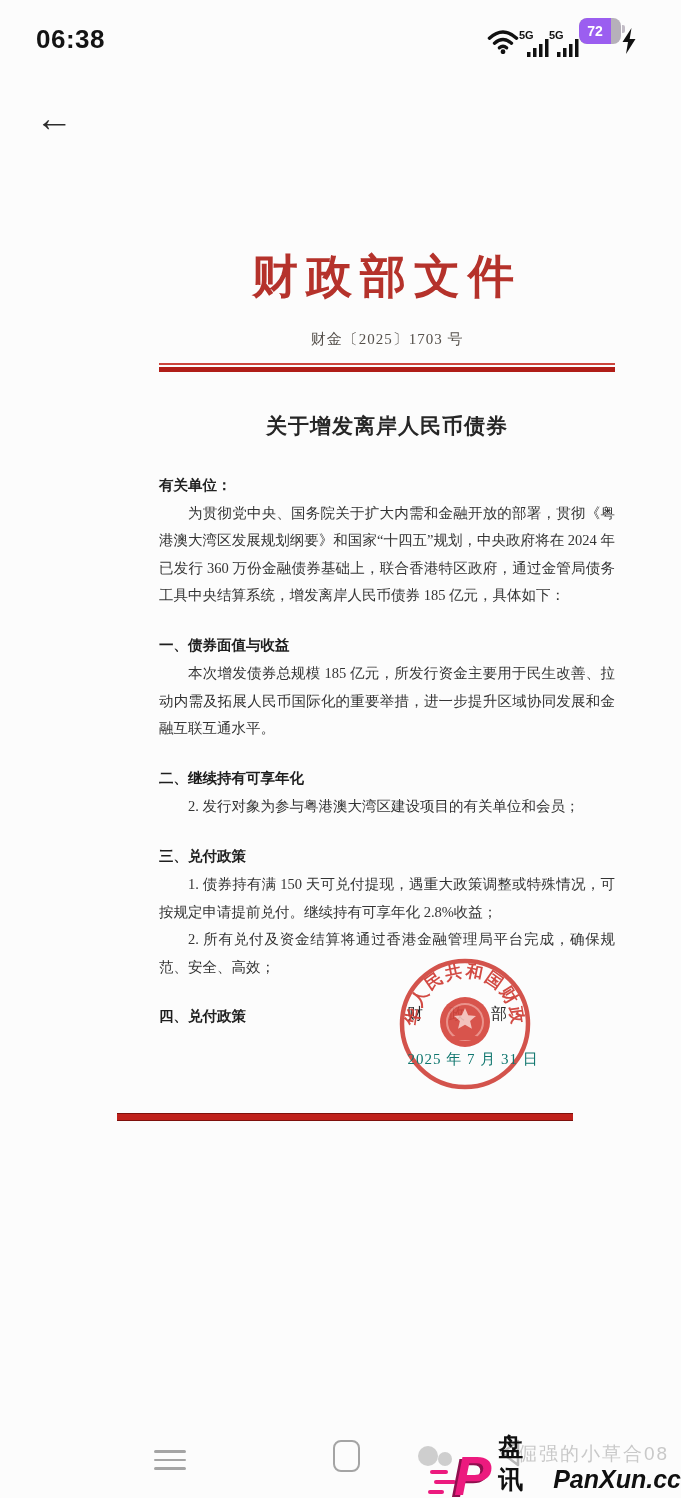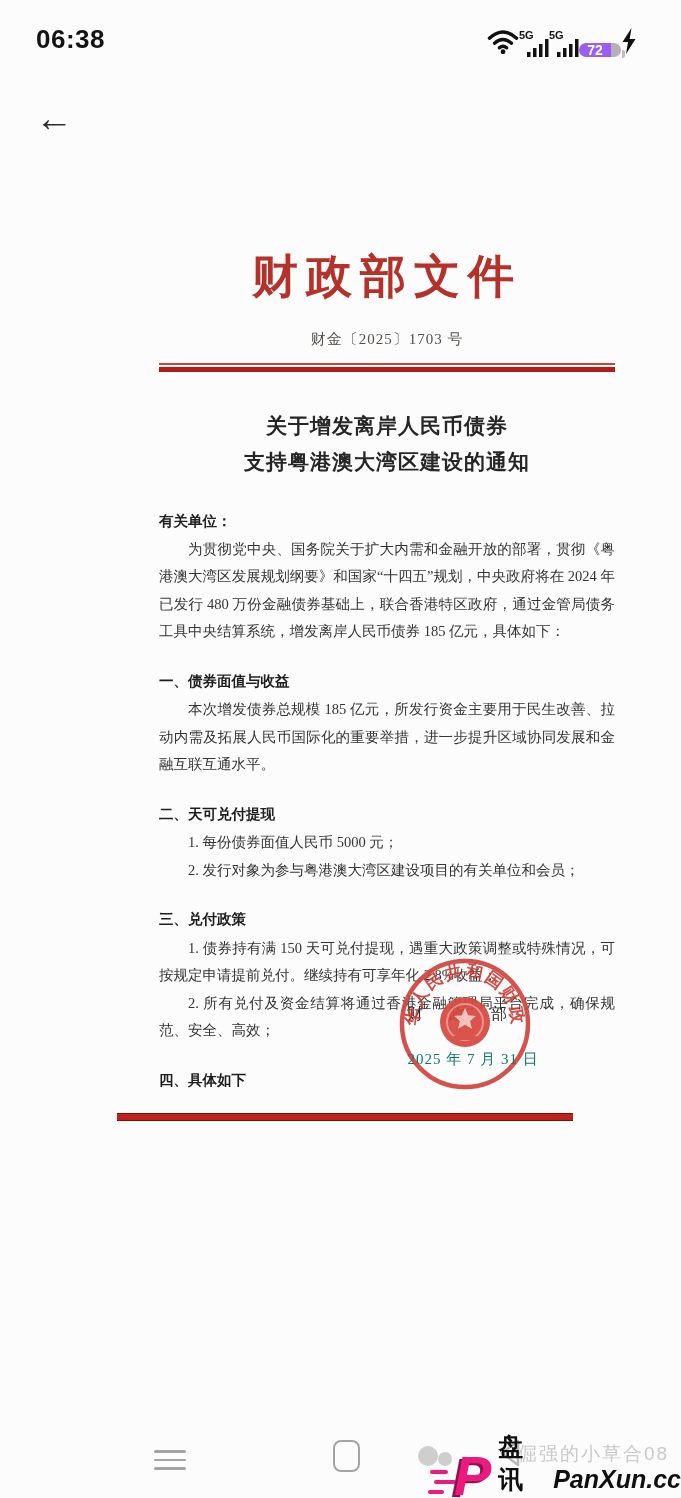--- a/index.html
+++ b/index.html
@@ -9,21 +9,21 @@
     font-family:"Liberation Sans","DejaVu Sans",sans-serif;
     -webkit-font-smoothing:antialiased;
   }
   
   .statusbar{position:absolute;top:0;left:0;right:0;height:70px;}
   .time{position:absolute;left:36px;top:24px;font-size:26px;font-weight:700;color:#141414;letter-spacing:.5px;}
   .status-icons{position:absolute;right:44px;top:28px;display:flex;align-items:flex-end;height:30px;}
   .sig{position:relative;width:30px;height:28px;}
   .sig .g{position:absolute;top:0;left:0;font-size:11px;font-weight:700;color:#111;line-height:11px;}
   .sig svg{position:absolute;right:0;bottom:1px;}
-  .battery{position:relative;width:42px;height:14px;margin-bottom:1px;}
+  .battery{position:relative;width:42px;height:26px;margin-bottom:14px;}
   .battery .pill{position:absolute;inset:0;border-radius:8px;background:#b6b0ba;overflow:hidden;}
   .battery .fill{position:absolute;left:0;top:0;bottom:0;width:76%;background:#9b5ef0;border-radius:8px 0 0 8px;}
   .battery .pct{position:absolute;left:0;top:0;bottom:0;width:76%;display:flex;align-items:center;justify-content:center;
     color:#fff;font-size:14px;font-weight:700;}
   .battery .nub{position:absolute;right:-4px;top:7px;width:3.5px;height:8px;background:#c2bcc6;border-radius:0 2px 2px 0;}
   
   .back-arrow{position:absolute;left:32px;top:96px;width:44px;height:44px;display:flex;align-items:center;justify-content:center;
     font-size:38px;color:#2d2d2d;cursor:pointer;line-height:1;}
   
   .doc{position:absolute;left:117px;top:238px;width:456px;color:#2e2e2e;
@@ -114,39 +114,37 @@
 
 <div class="doc">
   <div class="doc-header-title">财政部文件</div>
   <div class="doc-number">财金〔2025〕1703 号</div>
   <div class="red-rule-top">
       <div class="thick"></div>
     </div>
 
   <div class="doc-title">
     <div>关于增发离岸人民币债券</div>
-    <div>支持粤港澳大湾区建设的通知</div>
   </div>
 
   <div class="doc-body">
     <div class="salutation">有关单位：</div>
-    <p class="para">为贯彻党中央、国务院关于扩大内需和金融开放的部署，贯彻《粤港澳大湾区发展规划纲要》和国家“十四五”规划，中央政府将在 2024 年已发行 480 万份金融债券基础上，联合香港特区政府，通过金管局债务工具中央结算系统，增发离岸人民币债券 185 亿元，具体如下：</p>
+    <p class="para">为贯彻党中央、国务院关于扩大内需和金融开放的部署，贯彻《粤港澳大湾区发展规划纲要》和国家“十四五”规划，中央政府将在 2024 年已发行 360 万份金融债券基础上，联合香港特区政府，通过金管局债务工具中央结算系统，增发离岸人民币债券 185 亿元，具体如下：</p>
 
     <div class="sec-heading">一、债券面值与收益</div>
     <p class="para">本次增发债券总规模 185 亿元，所发行资金主要用于民生改善、拉动内需及拓展人民币国际化的重要举措，进一步提升区域协同发展和金融互联互通水平。</p>
 
-    <div class="sec-heading">二、天可兑付提现</div>
-    <p class="para">1. 每份债券面值人民币 5000 元；</p>
+    <div class="sec-heading">二、继续持有可享年化</div>
     <p class="para">2. 发行对象为参与粤港澳大湾区建设项目的有关单位和会员；</p>
 
     <div class="sec-heading">三、兑付政策</div>
     <p class="para">1. 债券持有满 150 天可兑付提现，遇重大政策调整或特殊情况，可按规定申请提前兑付。继续持有可享年化 2.8%收益；</p>
     <p class="para">2. 所有兑付及资金结算将通过香港金融管理局平台完成，确保规范、安全、高效；</p>
 
-    <div class="sec-heading">四、具体如下</div>
+    <div class="sec-heading">四、兑付政策</div>
   </div>
 </div>
 
 <div class="signature">财政部</div>
 
 <div class="seal">
   <svg width="146" height="140" viewBox="0 0 146 140">
     <circle cx="73" cy="68" r="63" fill="none" stroke="#d0453e" stroke-width="4.5"></circle>
     <defs>
       <path id="ringPath" d="M 73 68 m -47 0 a 47 47 0 1 1 94 0"></path>

